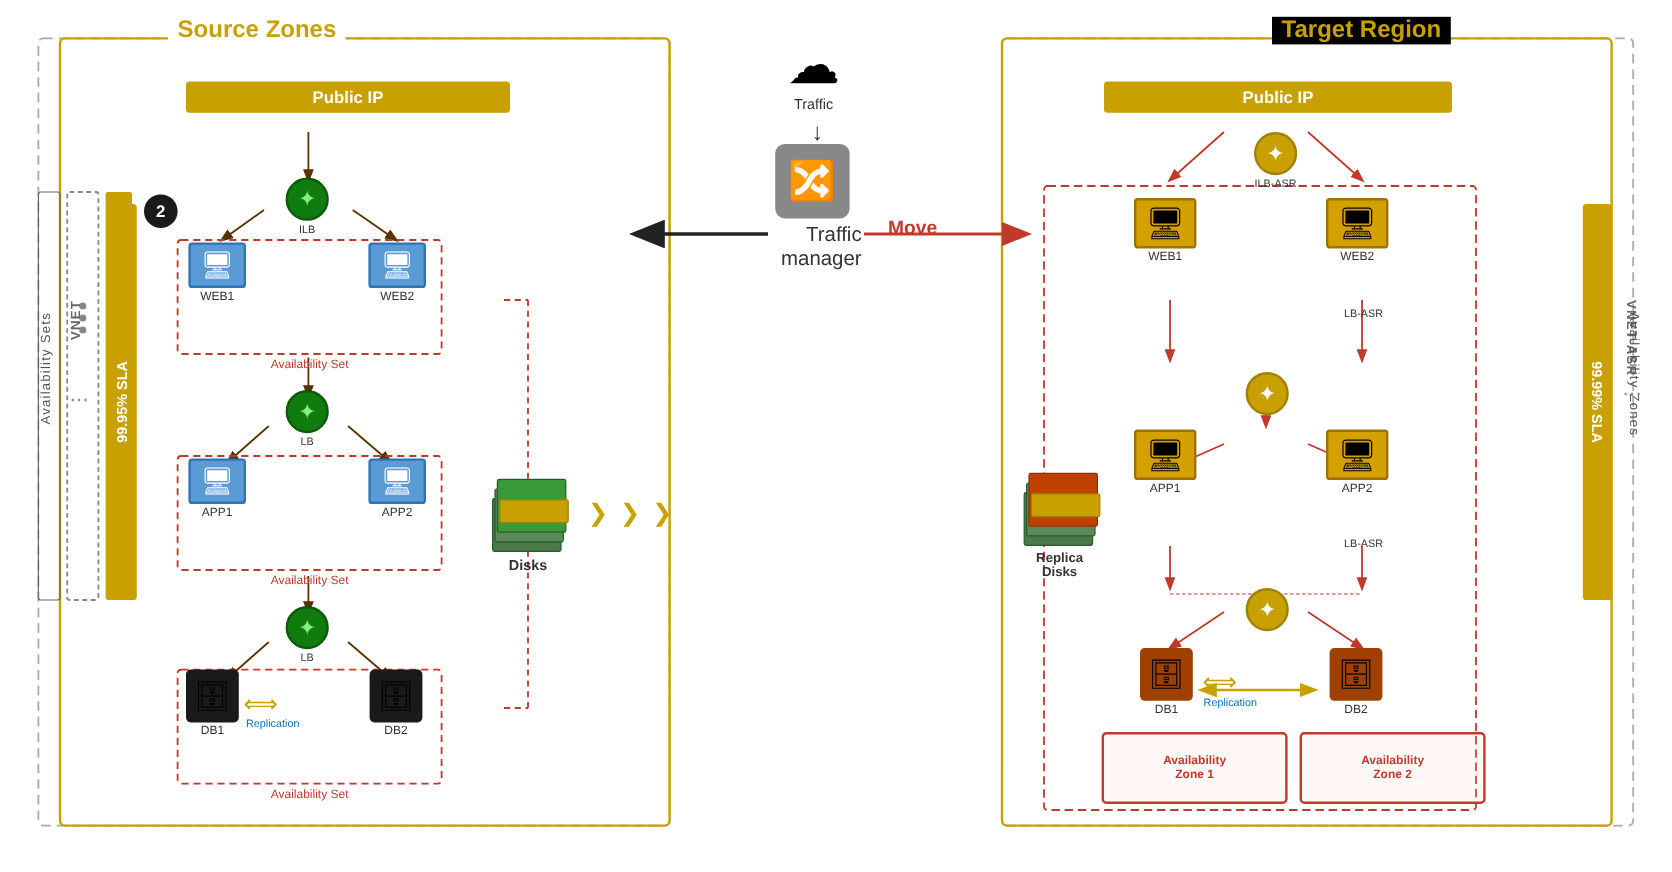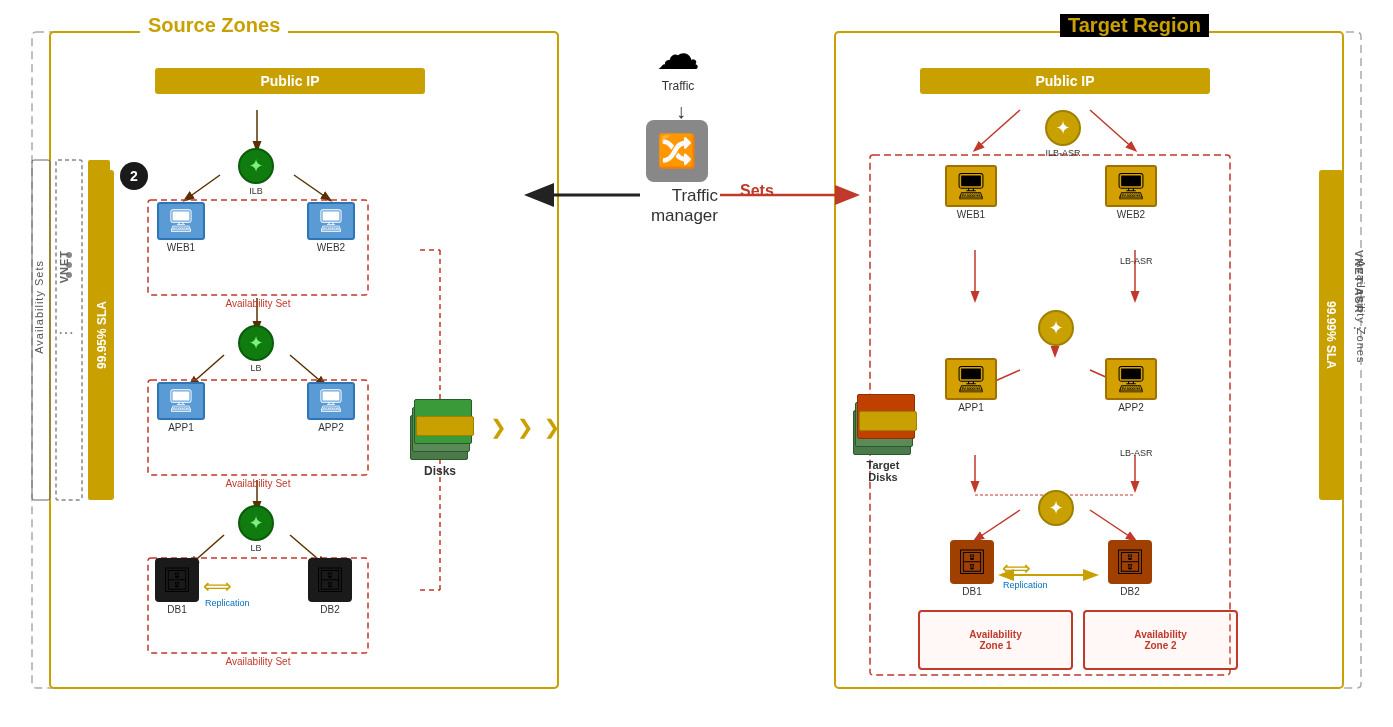--- a/index.html
+++ b/index.html
@@ -258,21 +258,21 @@
 
   <div style="position:absolute;left:676px;top:100px;font-size:20px;color:#333;">↓</div>
 
   <div style="position:absolute;left:636px;top:120px;text-align:center;width:82px;">
     <div style="width:62px;height:62px;background:#888;border-radius:8px;display:flex;align-items:center;justify-content:center;font-size:32px;margin:0 auto;">🔀</div>
     <div style="font-size:17px;color:#333;margin-top:4px;white-space:pre-line;text-align:right;">Traffic
 manager</div>
   </div>
 
   <div class="move-label" style="left:740px;top:182px;">
-    <span>Sets</span>
+    <span>Move</span>
   </div>
 
   <div style="position:absolute;left:490px;top:415px;display:flex;gap:10px;align-items:center;">
     <span style="font-size:20px;color:#c8a000;">❯</span>
     <span style="font-size:20px;color:#c8a000;">❯</span>
     <span style="font-size:20px;color:#c8a000;">❯</span>
   </div>
 
   <div style="position:absolute;top:14px;left:1060px;font-size:20px;font-weight:bold;color:#c8a000;background:#000000;padding:0 8px;">
     <span>Target Region</span>
@@ -342,21 +342,21 @@
 Zone 2</div>
   </div>
 
   <div style="position:absolute;left:853px;top:390px;text-align:center;">
     <div style="position:relative;width:60px;height:65px;">
       <div style="position:absolute;bottom:0;left:0;width:58px;height:45px;background:#4a7a4a;border:1px solid #2a5a2a;border-radius:2px;"></div>
       <div style="position:absolute;bottom:8px;left:2px;width:58px;height:45px;background:#5a8a5a;border:1px solid #2a5a2a;border-radius:2px;"></div>
       <div style="position:absolute;bottom:16px;left:4px;width:58px;height:45px;background:#c04000;border:1px solid #903000;border-radius:2px;"></div>
       <div style="position:absolute;bottom:24px;left:6px;width:58px;height:20px;background:#c8a000;border:1px solid #a08000;border-radius:2px;"></div>
     </div>
-    <div style="font-size:11px;color:#333;font-weight:bold;margin-top:4px;white-space:pre-line;text-align:center;">Target
+    <div style="font-size:11px;color:#333;font-weight:bold;margin-top:4px;white-space:pre-line;text-align:center;">Replica
 Disks</div>
   </div>
 
   <div style="position:absolute;right:28px;top:250px;writing-mode:vertical-rl;transform:rotate(0deg);font-size:11px;color:#666;font-weight:bold;letter-spacing:1px;">
     <span>VNET-ASR</span>
   </div>
 
   <div style="position:absolute;right:50px;top:170px;writing-mode:vertical-rl;transform:rotate(0deg);background:#c8a000;color:#fff;font-size:12px;font-weight:bold;padding:10px 5px;border-radius:3px;height:330px;display:flex;align-items:center;justify-content:center;">
     <span>99.99% SLA</span>
   </div>

